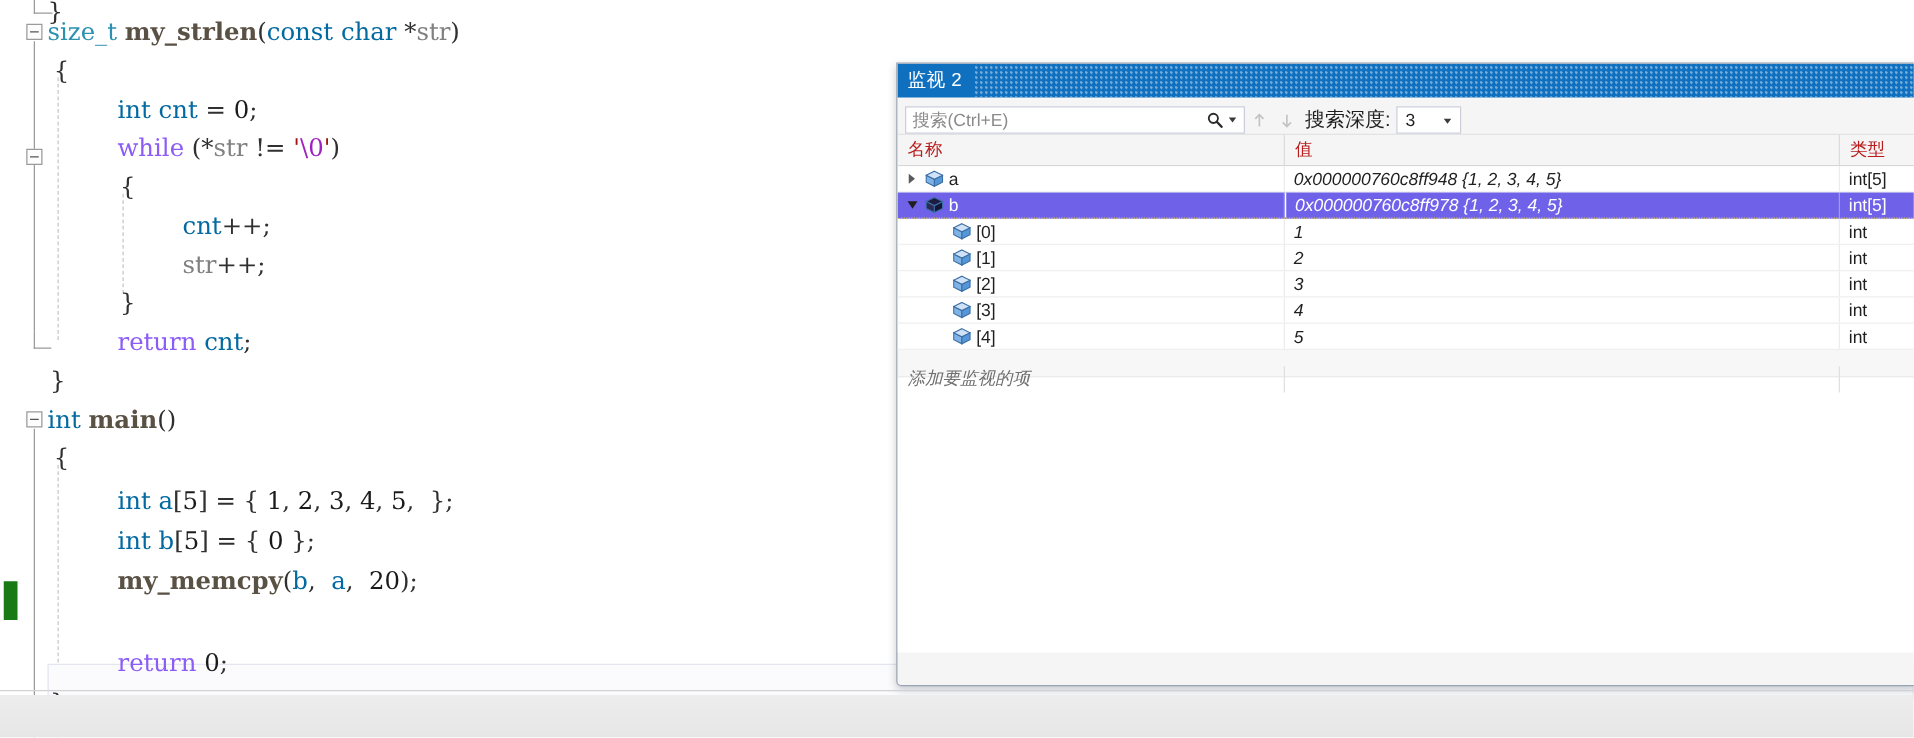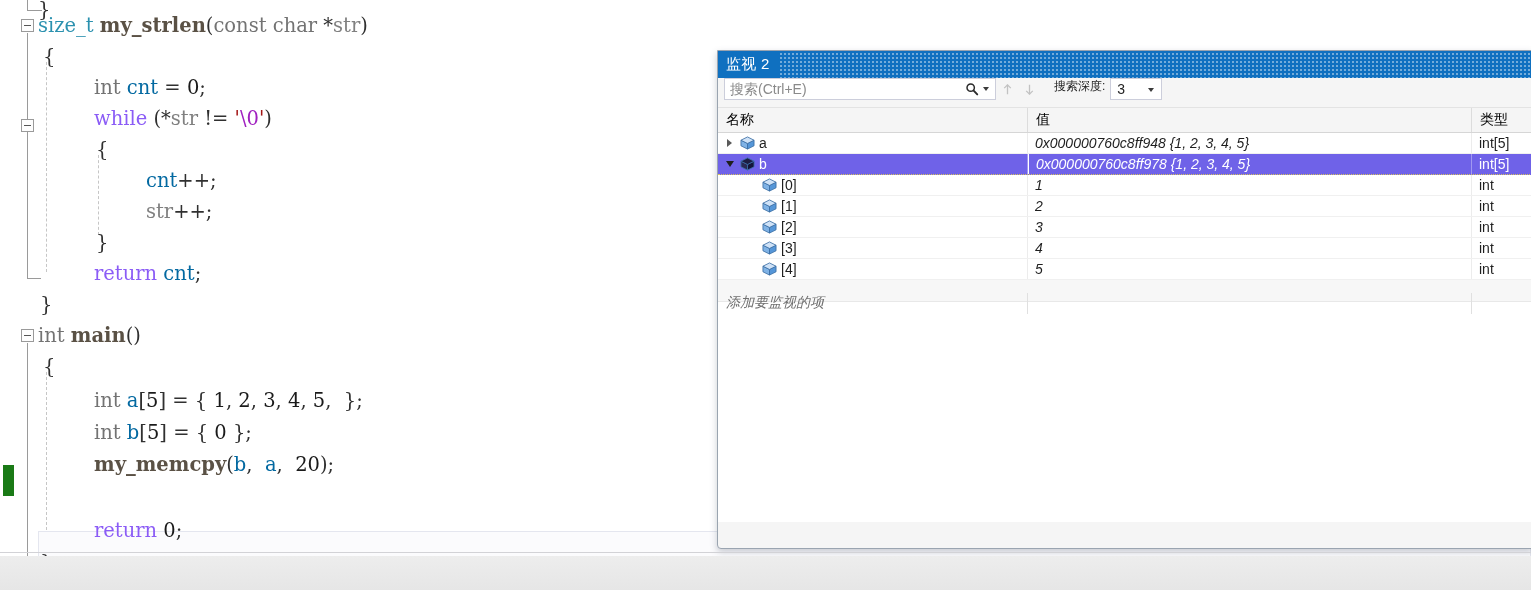--- a/index.html
+++ b/index.html
@@ -35,21 +35,21 @@
     left: 0;
     height: 31px;
     white-space: pre;
     font-family: "DejaVu Serif", serif;
     font-size: 19.5px;
     line-height: 31px;
   }
   .ln-text { padding-left: 38px; }
 
   
-  .kw      { color: #737373; }
+  .kw      { color: #0369a1; }
   .kw2     { color: #8b5cf6; }
   .type-t  { color: #2b91af; }
   .ident   { color: #5a5145; font-weight: bold; }
   .param   { color: #808080; }
   .plain   { color: #303030; }
   .num     { color: #1a1a1a; }
   .punct   { color: #303030; }
   .chlit   { color: #a31515; }
   .esc     { color: #a020c0; }
   .var     { color: #0369a1; }
@@ -131,21 +131,21 @@
       radial-gradient(circle at 1px 1px, rgba(255,255,255,0.42) 1px, transparent 1.2px);
     background-size: 4px 4px;
     background-position: 0 6px;
   }
   .wtitle .tname { position: relative; z-index: 2; letter-spacing: 0.3px; }
 
   .wtoolbar {
     height: 29px;
     background: #f5f5f5;
     display: flex;
-    align-items: flex-start;
+    align-items: flex-end;
     padding: 0 4px;
     border-bottom: 1px solid #e3e3e3;
   }
   .searchbox {
     width: 272px; height: 22px;
     background: #ffffff;
     border: 1px solid #cccedb;
     display: flex;
     align-items: center;
     box-sizing: border-box;
@@ -173,23 +173,23 @@
     border-top: 4px solid #3b3b3b;
     margin-right: 6px;
   }
   .navarrow {
     width: 22px; height: 22px;
     display: flex; align-items: center; justify-content: center;
     color: #c0c0c0;
     font-size: 16px;
   }
   .depth-label {
-    font-size: 12px;
+    font-size: 16px;
     color: #1f1f1f;
-    margin-left: 14px;
+    margin-left: 4px;
     margin-right: 5px;
     white-space: nowrap;
   }
   .depth-combo {
     width: 52px; height: 22px;
     background: #ffffff;
     border: 1px solid #cccedb;
     display: flex;
     align-items: center;
     box-sizing: border-box;
@@ -204,21 +204,21 @@
     margin: 0;
   }
 
   
   .grid-head {
     display: flex;
     height: 24px;
     background: #f5f5f5;
     border-bottom: 1px solid #d6d6d6;
     font-size: 14px;
-    color: #000000;
+    color: #b91c1c;
   }
   .grid-head .cell {
     display: flex; align-items: center;
     padding-left: 8px;
     box-sizing: border-box;
     border-right: 1px solid #dcdcdc;
   }
   .c-name  { width: 310px; }
   .c-value { width: 444px; }
   .c-type  { width: 60px; border-right: none !important; }

